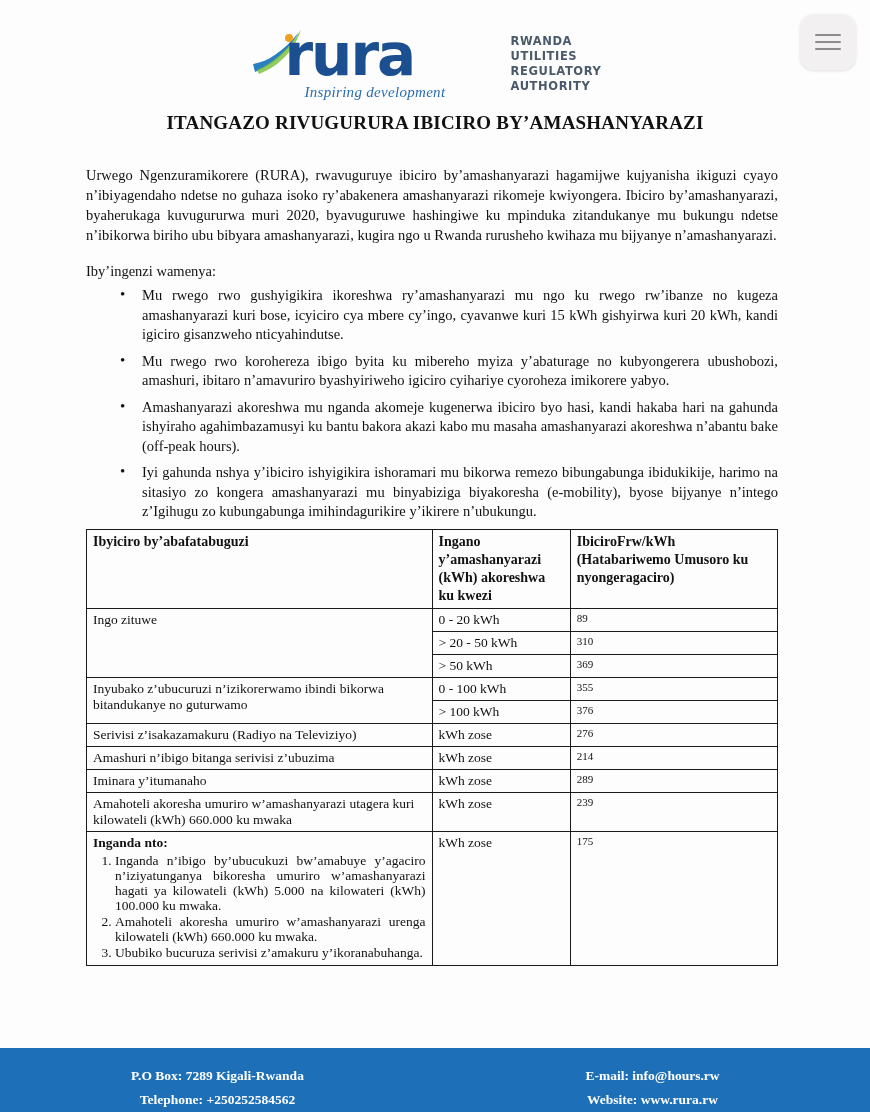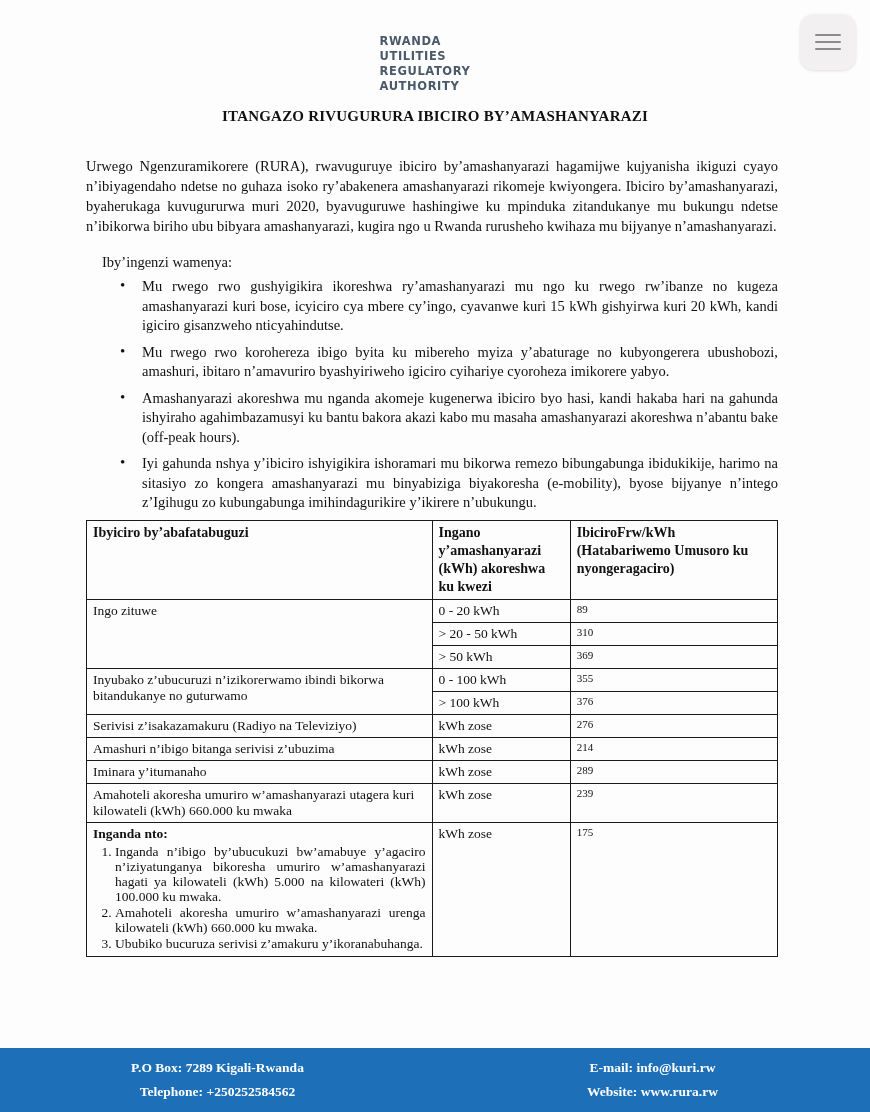--- a/index.html
+++ b/index.html
@@ -99,38 +99,38 @@
     line-height: 15px;
     letter-spacing: 0.6px;
     padding-top: 12px;
   }
 
   
   .doc-title {
     text-align: center;
     font-family: "Liberation Serif", serif;
     font-weight: bold;
-    font-size: 15px;
+    font-size: 19px;
     margin-top: 14px;
     letter-spacing: 0.2px;
   }
 
   
   .content {
     padding: 0 92px 0 86px;
   }
   p.intro {
     text-align: justify;
     font-size: 14.5px;
     line-height: 20px;
     margin: 31px 0 0 0;
   }
   p.lead {
     font-size: 14.5px;
-    margin: 18px 0 6px 16px;
+    margin: 18px 0 6px 0;
   }
   ul.bullets {
     margin: 4px 0 0 0;
     padding-left: 52px;
     list-style: none;
   }
   ul.bullets li {
     position: relative;
     text-align: justify;
     font-size: 14.5px;
@@ -216,21 +216,21 @@
     height: 64px;
     background: #1d6fb8;
     color: #ffffff;
     font-family: "Liberation Serif", serif;
     font-weight: bold;
     font-size: 13.5px;
   }
   .footer-inner {
     display: flex;
     height: 100%;
-    align-items: center;
+    align-items: flex-end;
     border-radius: 27px;
   }
   .footer-col {
     flex: 1;
     text-align: center;
     line-height: 24px;
   }
   .footer-col div { padding: 0 4px; }
 </style>
 </head>
@@ -239,20 +239,29 @@
 <div class="page">
 
   <div class="menu-chip">
     <span class="bar"></span>
     <span class="bar"></span>
     <span class="bar"></span>
   </div>
 
   <div class="header">
     <div class="logo-wrap">
+      <div class="logo-mark">
+        <svg class="logo-swoosh" viewBox="0 0 56 56">
+          <path d="M4 40 C18 38 34 28 50 8 C38 30 22 42 6 48 Z" fill="#2a7fc1"></path>
+          <path d="M8 46 C22 40 38 28 52 6 C44 30 26 44 10 50 Z" fill="#7fc242" opacity="0.85"></path>
+          <circle cx="40" cy="14" r="4" fill="#f0a020"></circle>
+        </svg>
+        <div class="logo-text">rura</div>
+        <div class="logo-tag">Inspiring development</div>
+      </div>
       <div class="logo-side">
         <div>RWANDA</div>
         <div>UTILITIES</div>
         <div>REGULATORY</div>
         <div>AUTHORITY</div>
       </div>
     </div>
   </div>
 
   <div class="doc-title">ITANGAZO RIVUGURURA IBICIRO BY’AMASHANYARAZI</div>
@@ -352,19 +361,19 @@
     </table>
   </div>
 
   <div class="footer">
     <div class="footer-inner">
       <div class="footer-col">
         <div>P.O Box: 7289 Kigali-Rwanda</div>
         <div>Telephone: +250252584562</div>
       </div>
       <div class="footer-col">
-        <div>E-mail: info@kuri.rw</div>
+        <div>E-mail: info@hours.rw</div>
         <div>Website: www.rura.rw</div>
       </div>
     </div>
   </div>
 
 </div>
 
 </body></html>

